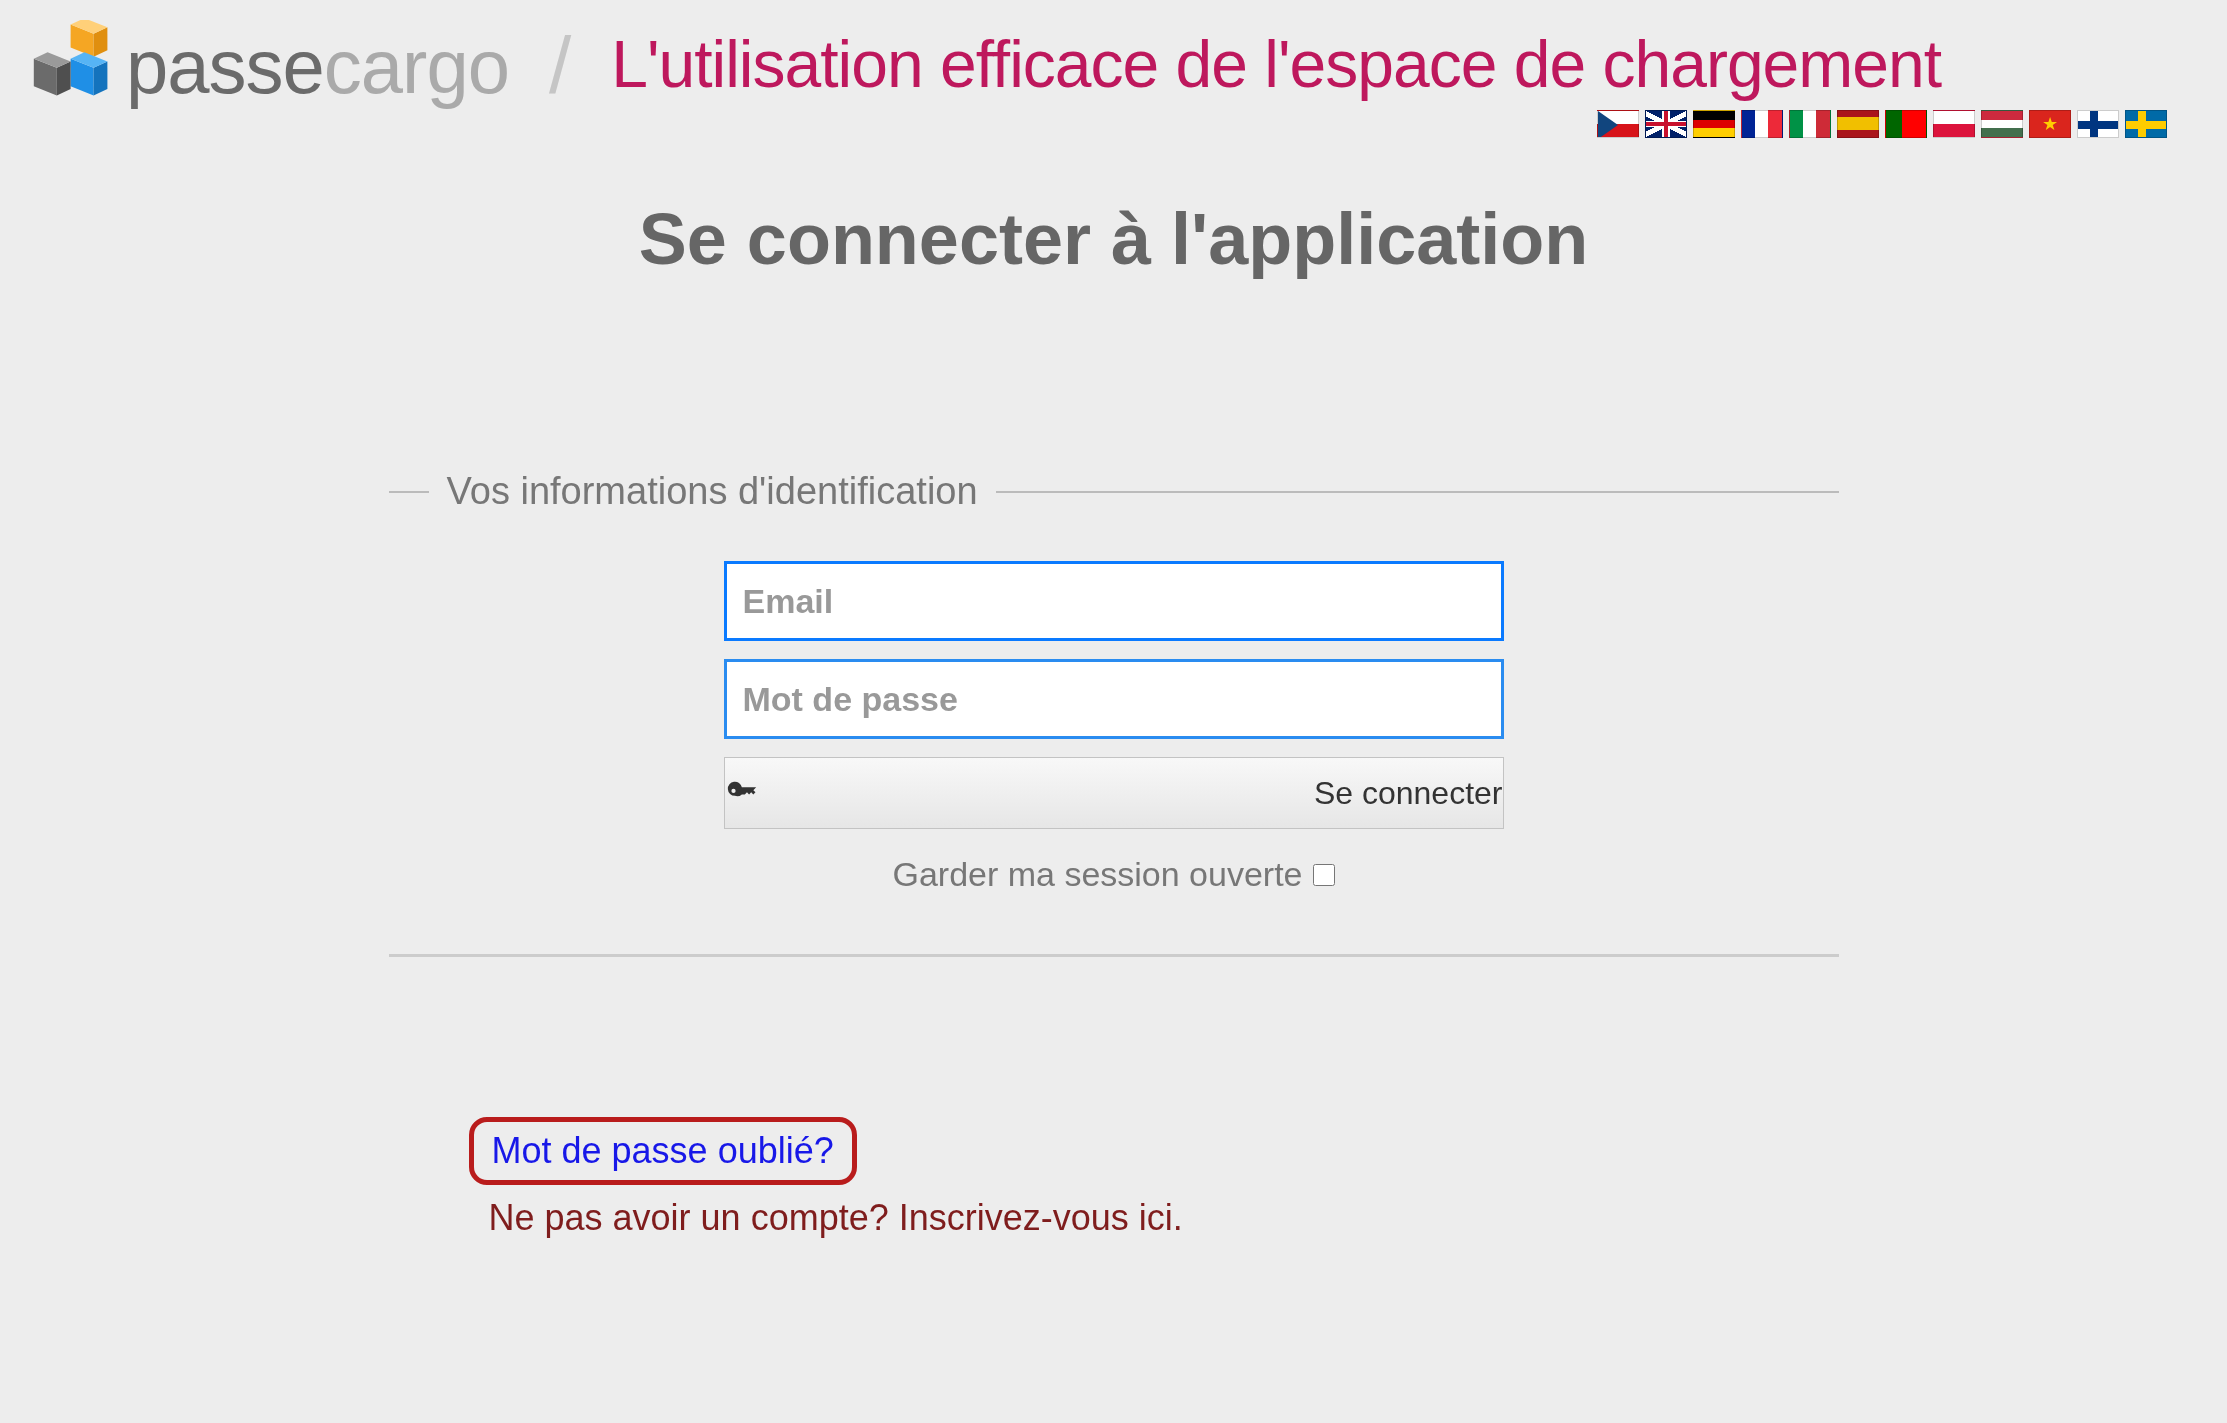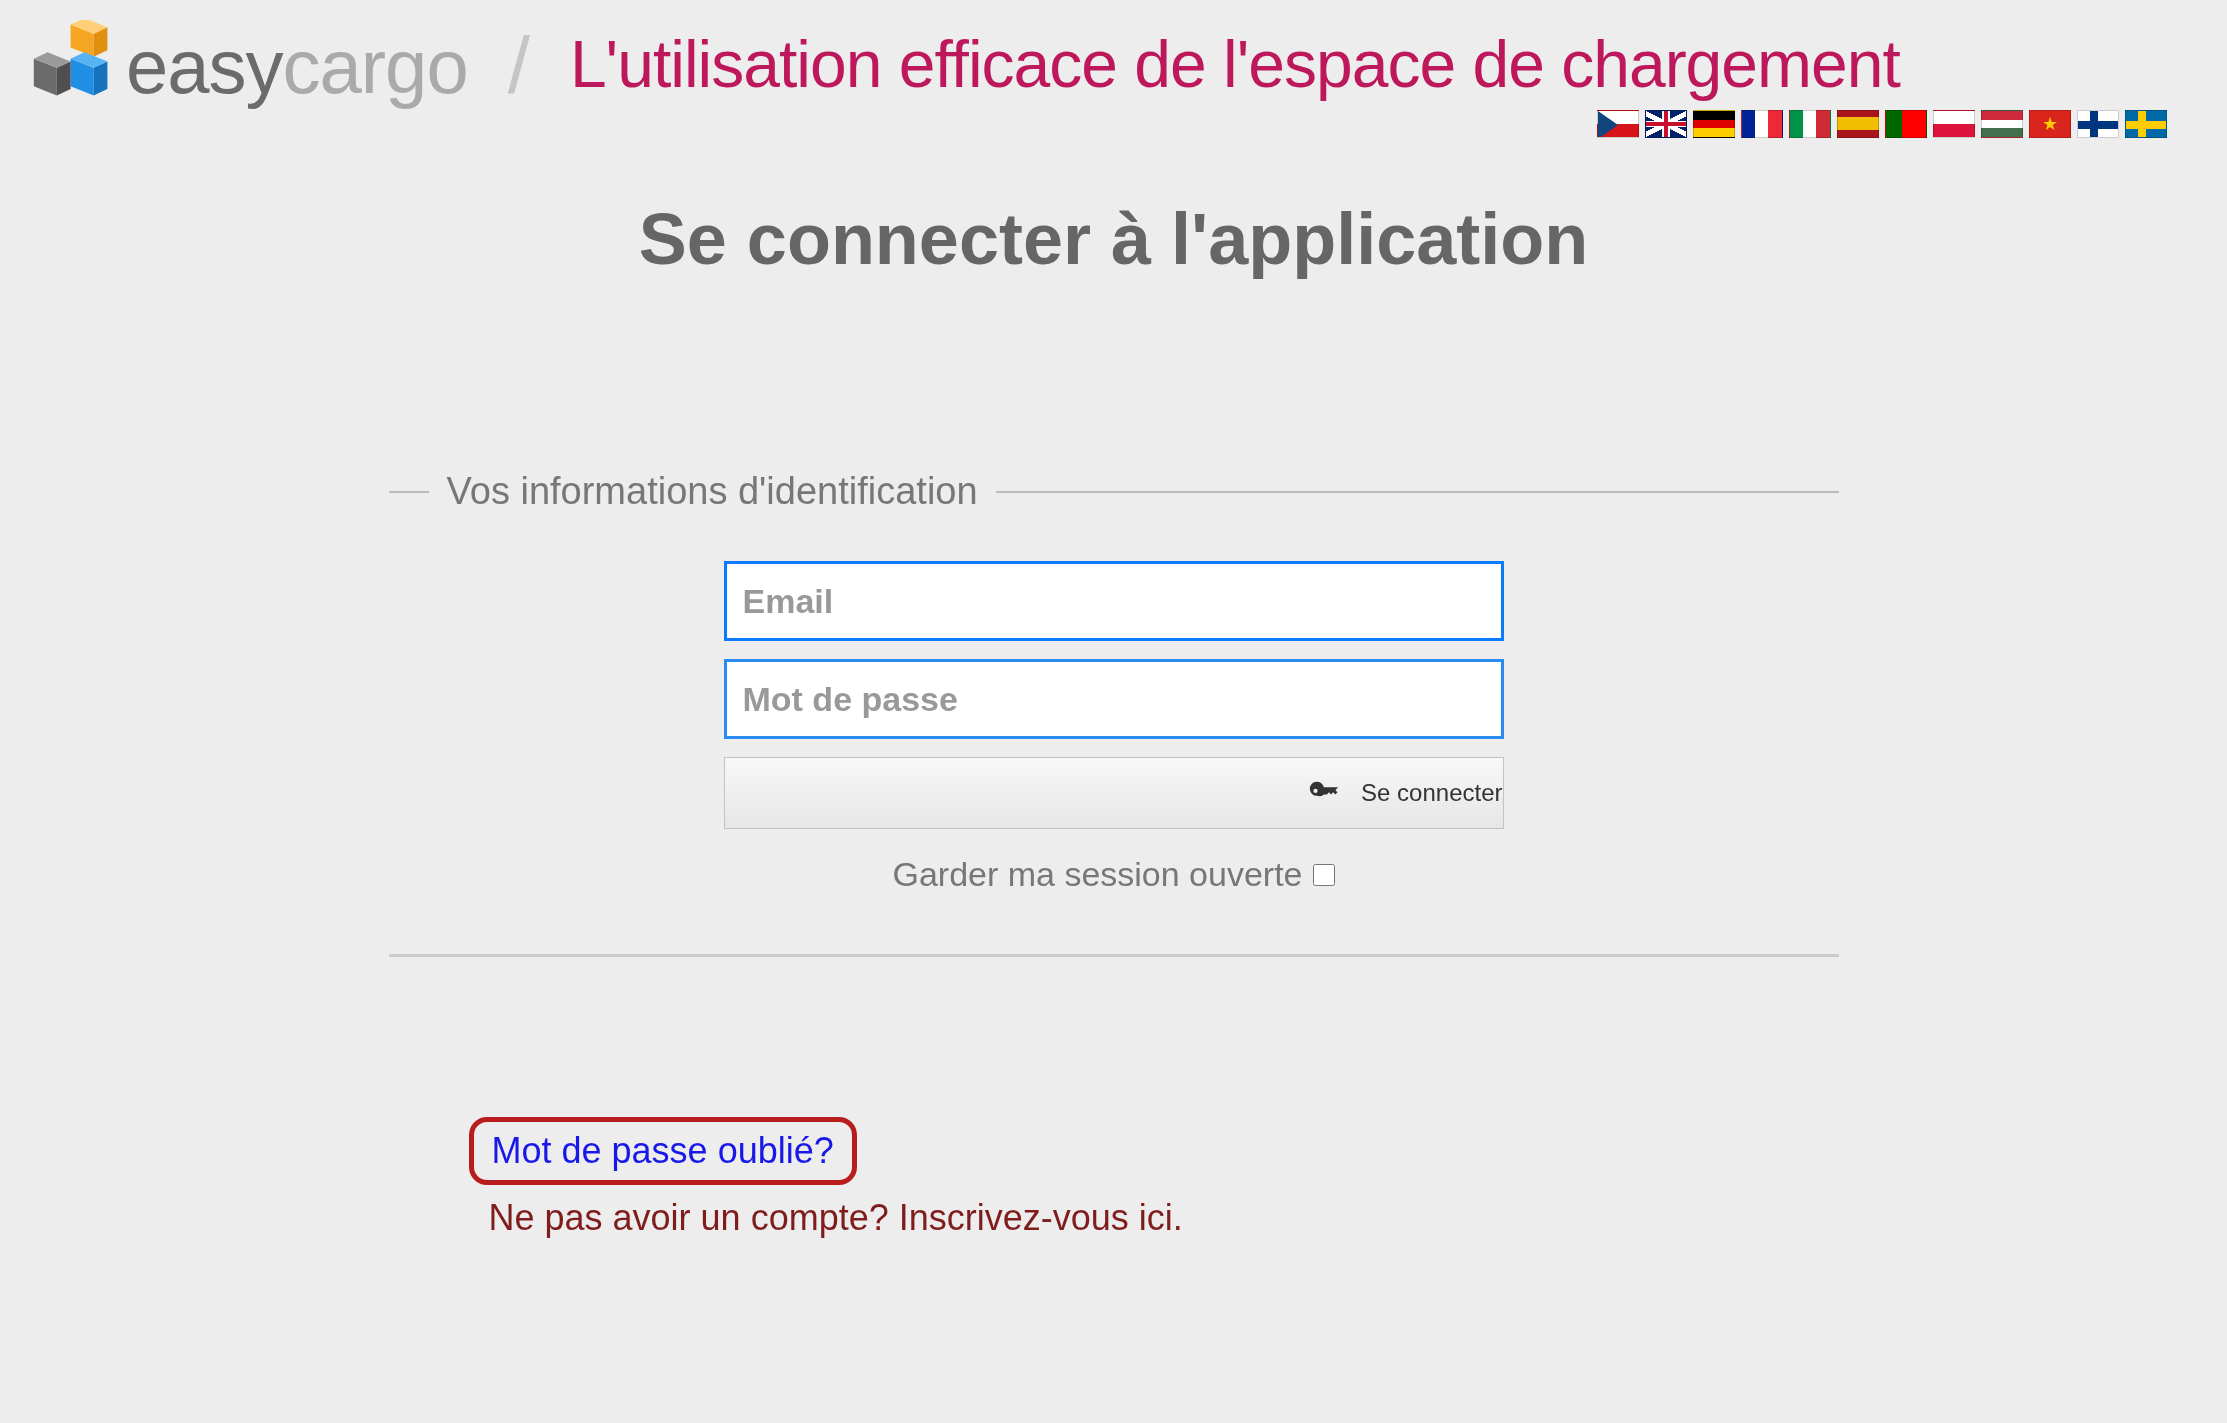--- a/index.html
+++ b/index.html
@@ -122,26 +122,26 @@
       font-weight: bold;
     }
     .input::placeholder { color: #999; }
     .input.focus { border-color: #0a7aff; }
 
     .login-btn {
       width: 100%;
       height: 72px;
       background: linear-gradient(#f8f8f8, #e6e6e6);
       border: 1px solid #c3c3c3;
-      font-size: 24px;
+      font-size: 32px;
       color: #333;
       cursor: pointer;
       display: flex;
       align-items: center;
-      justify-content: flex-end;
+      justify-content: space-between;
       gap: 20px;
       margin-bottom: 26px;
       font-family: inherit;
     }
     .key-icon { width: 34px; height: 34px; }
 
     .remember-row {
       display: flex;
       align-items: center;
       justify-content: center;
@@ -231,21 +231,21 @@
 
       <polygon points="55,42 80,52 80,82 55,72" fill="#1f8fe6"></polygon>
       <polygon points="80,52 95,45 95,75 80,82" fill="#1473bd"></polygon>
       <polygon points="55,42 70,35 95,45 80,52" fill="#56b4f5"></polygon>
 
       <polygon points="15,42 40,52 40,82 15,72" fill="#6b6b6b"></polygon>
       <polygon points="40,52 55,45 55,75 40,82" fill="#4f4f4f"></polygon>
       <polygon points="15,42 30,35 55,45 40,52" fill="#9a9a9a"></polygon>
     </svg>
     <span class="logo-text">
-      <span class="easy">easy</span><span class="cargo">cargo</span>
+      <span class="easy">passe</span><span class="cargo">cargo</span>
     </span>
   </div>
   <span class="slash">/</span>
   <div class="header-right">
     <div class="tagline">L'utilisation efficace de l'espace de chargement</div>
     <div class="flags">
       <span class="flag f-cz"></span>
       <span class="flag f-uk"></span>
       <span class="flag f-de"></span>
       <span class="flag f-fr"></span>

